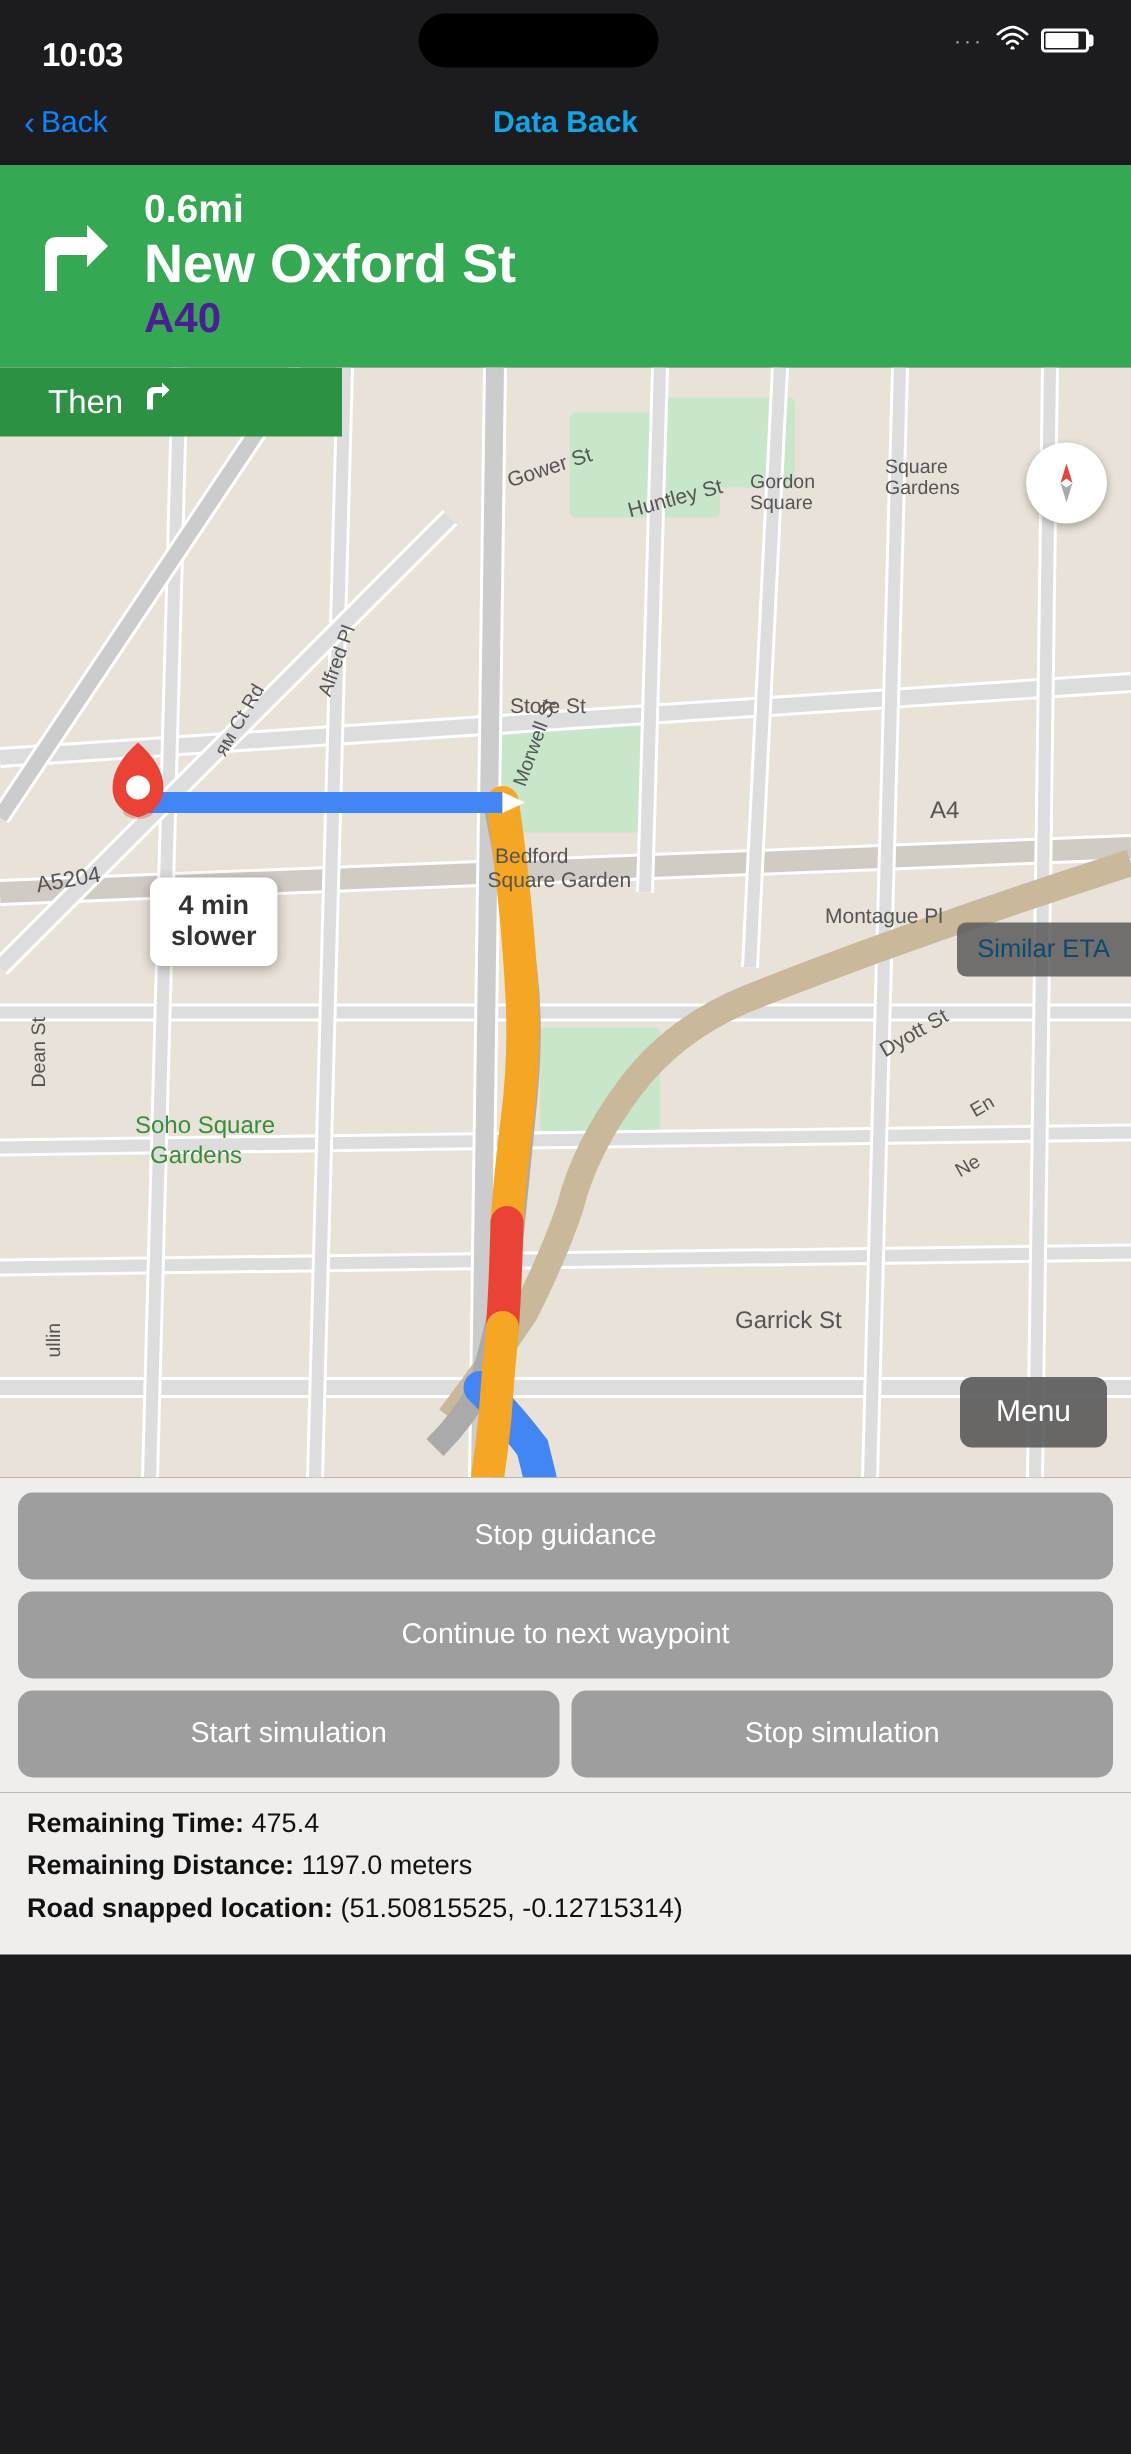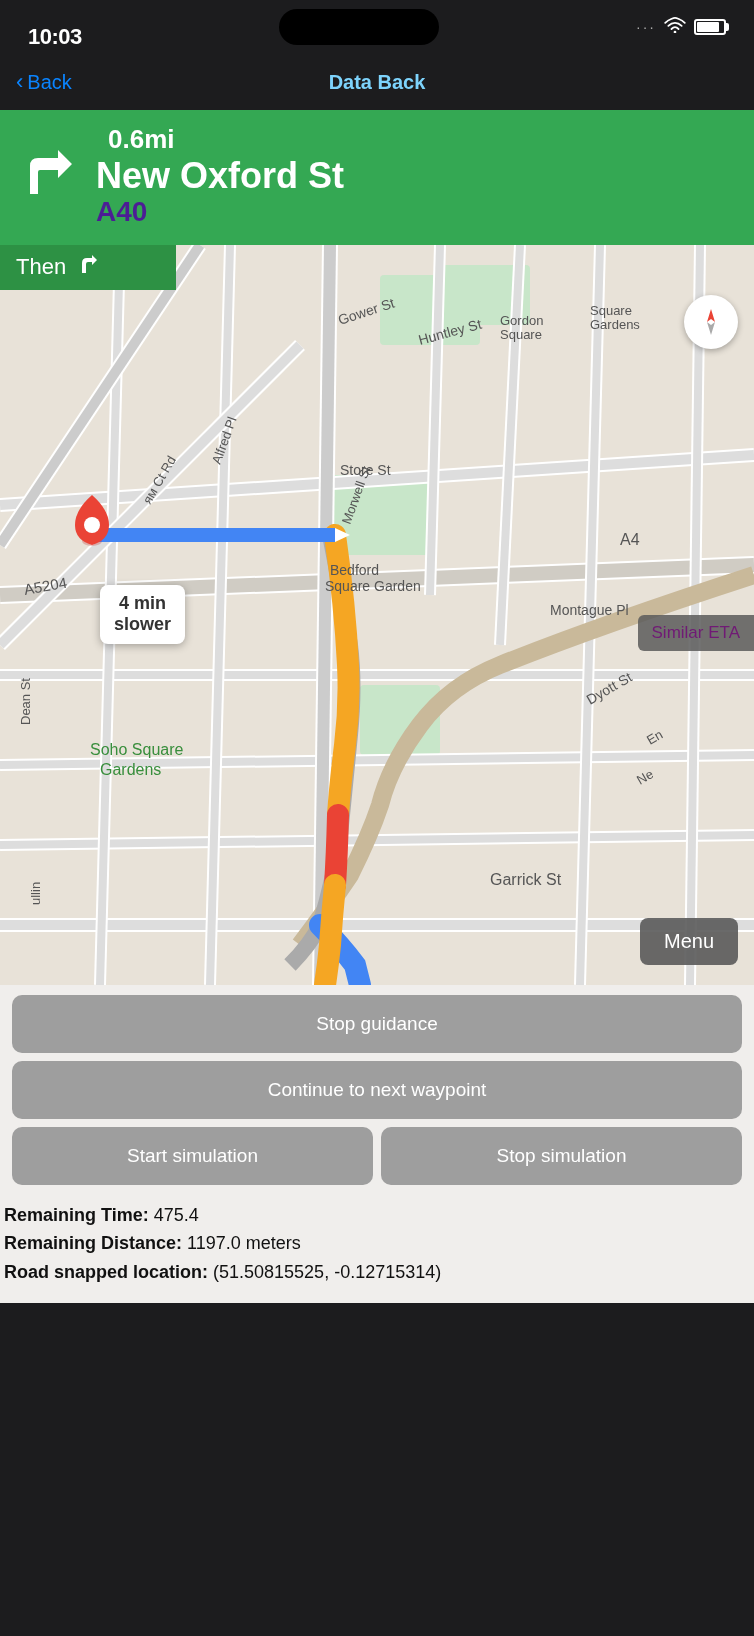--- a/index.html
+++ b/index.html
@@ -94,21 +94,21 @@
       gap: 4px;
       color: #0a84ff;
       font-size: 20px;
       cursor: pointer;
       text-decoration: none;
     }
     .back-chevron {
       font-size: 22px;
     }
     .nav-title {
-      color: #7dd3fc;
+      color: #0ea5e9;
       font-size: 20px;
       font-weight: 600;
     }
 
     
     .direction-banner {
       background: #34a853;
       padding: 14px 20px 16px 20px;
       display: flex;
       flex-direction: column;
@@ -143,31 +143,30 @@
     .direction-road {
       color: #4c1d95;
       font-size: 28px;
       font-weight: 600;
       line-height: 1.15;
     }
     .distance-badge {
       color: white;
       font-size: 26px;
       font-weight: 600;
-      margin-left: 12px;
     }
 
     
     .then-row {
       background: #2d9144;
-      padding: 8px 16px;
+      padding: 8px 32px;
       display: flex;
       align-items: center;
       gap: 10px;
-      width: 176px;
+      width: 228px;
       position: absolute;
       z-index: 10;
     }
     .then-label {
       color: white;
       font-size: 22px;
       font-weight: 500;
     }
     .then-icon {
       color: white;
@@ -226,21 +225,21 @@
     .similar-eta {
       position: absolute;
       top: 370px;
       right: 0px;
       background: rgba(90,90,90,0.85);
       border-radius: 6px 0 0 6px;
       padding: 8px 14px;
       z-index: 20;
     }
     .similar-eta-text {
-      color: #701a75;
+      color: #0c4a6e;
       font-size: 17px;
       font-weight: 500;
     }
 
     
     .menu-button {
       position: absolute;
       bottom: 20px;
       right: 16px;
       background: rgba(90,90,90,0.9);
@@ -288,21 +287,21 @@
       color: white;
       font-size: 19px;
       font-weight: 500;
       cursor: pointer;
       text-align: center;
     }
 
     
     .info-area {
       background: #f0eeec;
-      padding: 6px 14px 16px 4px;
+      padding: 6px 14px 16px 18px;
       position: relative;
     }
     .info-line {
       font-size: 18px;
       color: #111;
       line-height: 1.6;
     }
     .info-bold {
       font-weight: 600;
     }

